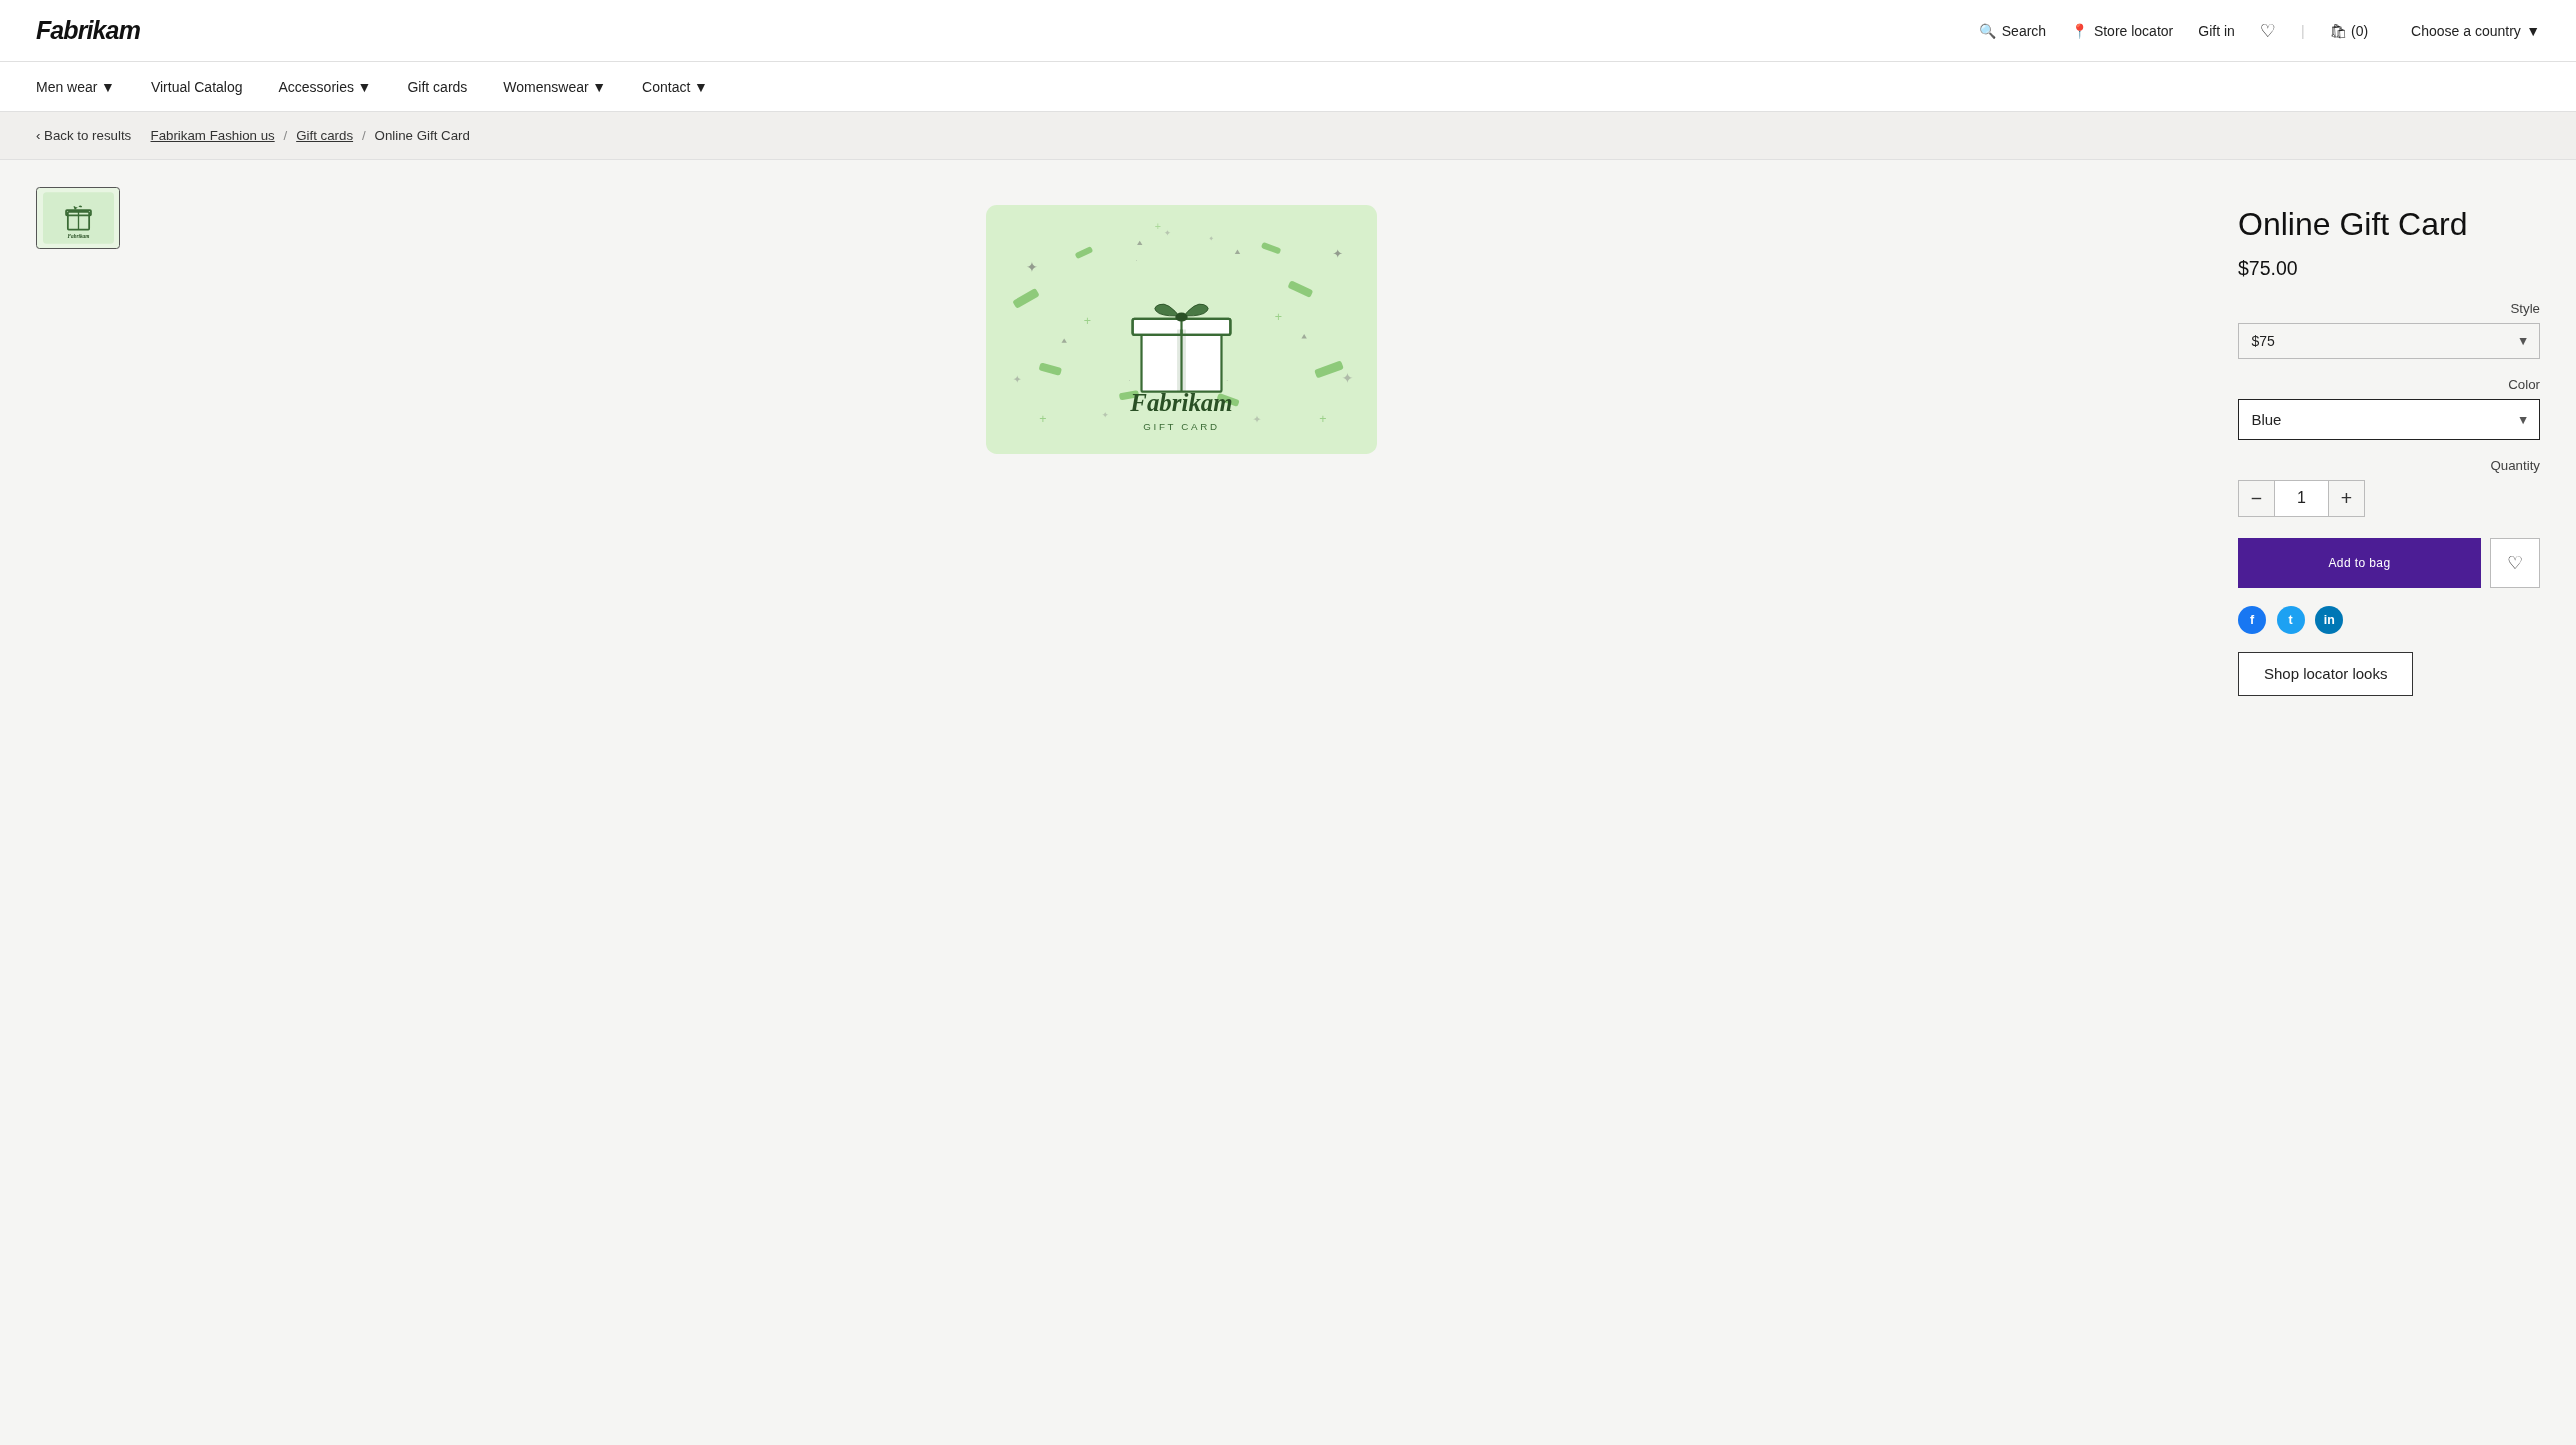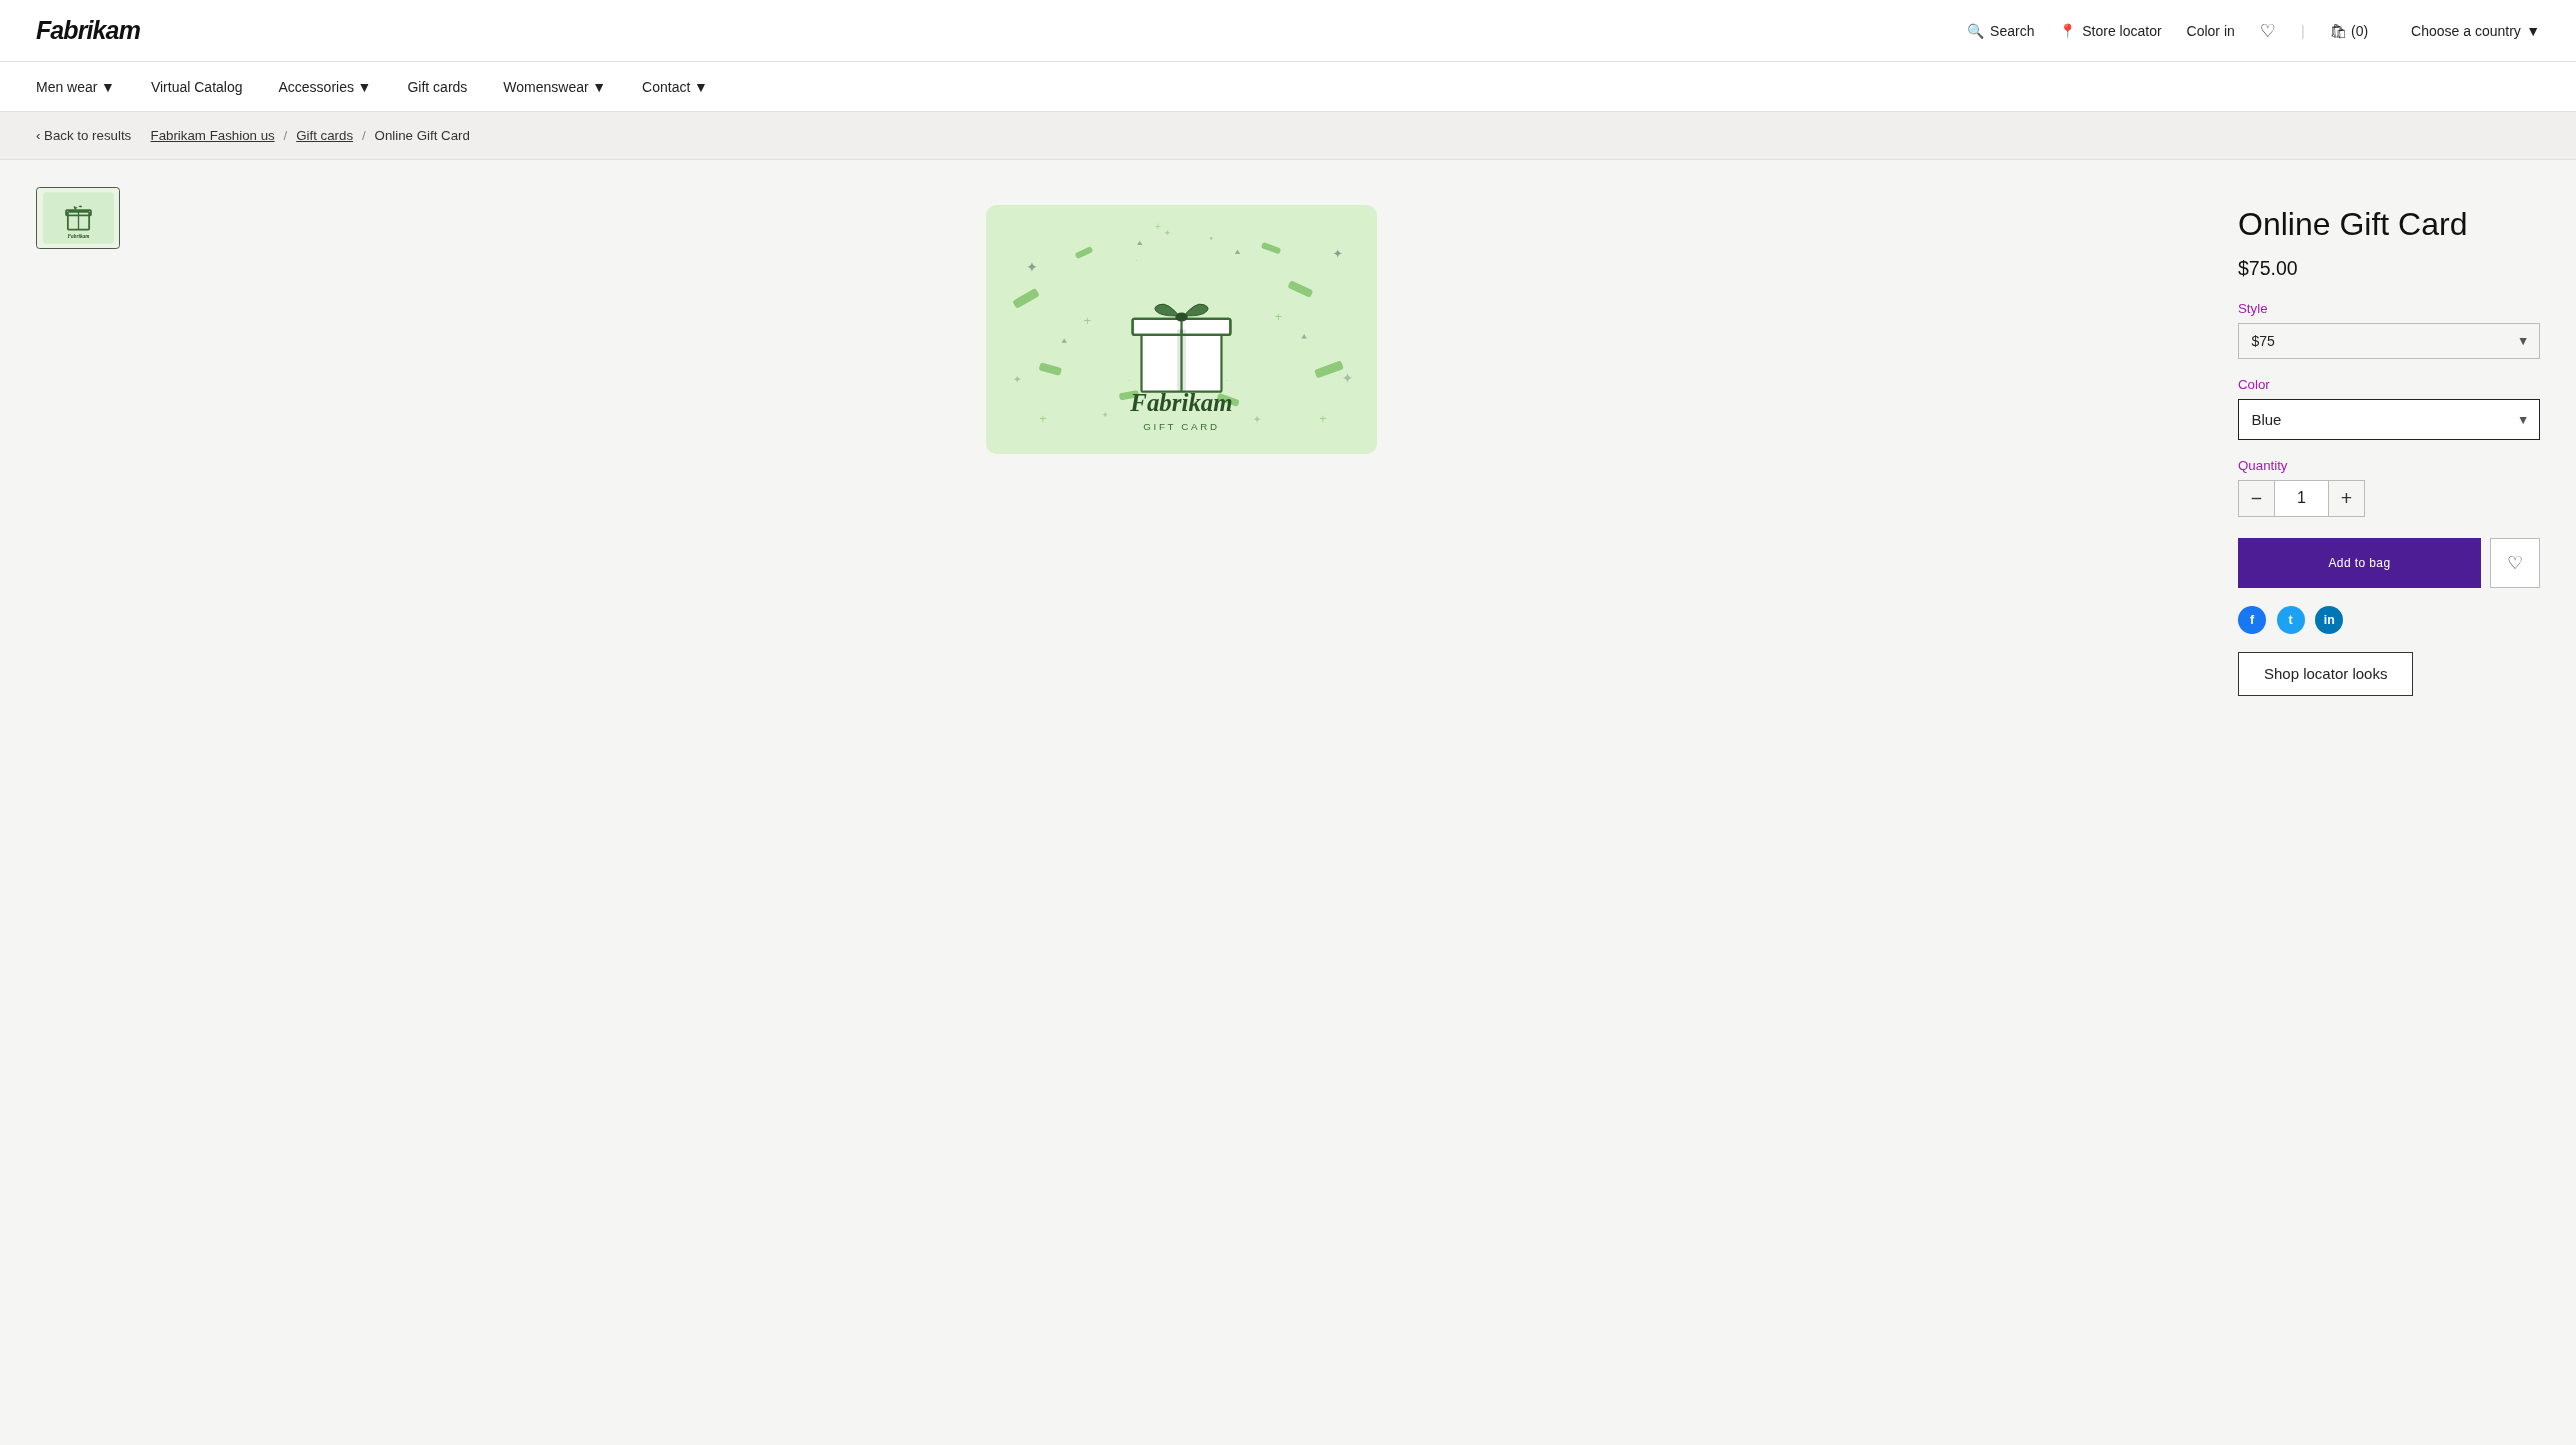--- a/index.html
+++ b/index.html
@@ -134,22 +134,23 @@
     }
     .product-price {
       font-size: 19.5px;
       font-weight: 400;
       color: #111;
       margin-bottom: 21px;
     }
 
     .field-label {
       font-size: 13.3px;
-      color: #a21caf;
+      color: #404040;
       margin-bottom: 7px;
+      text-align: right;
     }
 
     
     .style-dropdown {
       position: relative;
       margin-bottom: 18px;
     }
     .style-dropdown select {
       width: 100%;
       padding: 9px 32px 9px 12.4px;
@@ -301,21 +302,21 @@
   <div class="topbar-logo">Fabrikam</div>
   <div class="topbar-right">
     <button class="search-btn">
       <span>🔍</span>
       <span>Search</span>
     </button>
     <div class="store-locator">
       <span>📍</span>
       <span>Store locator</span>
     </div>
-    <span class="sign-in">Color in</span>
+    <span class="sign-in">Gift in</span>
     <span class="wishlist-icon">♡</span>
     <span class="divider">|</span>
     <div class="cart-btn">
       <span>🛍</span>
       <span>(0)</span>
     </div>
     <div class="country-select">
       <span>Choose a country</span>
       <span>▼</span>
     </div>

